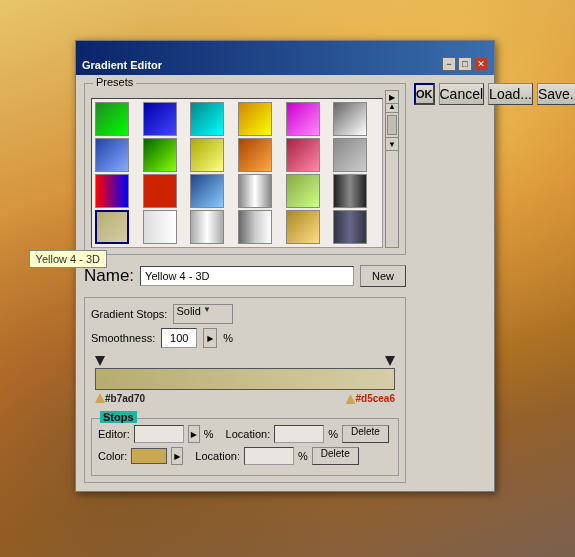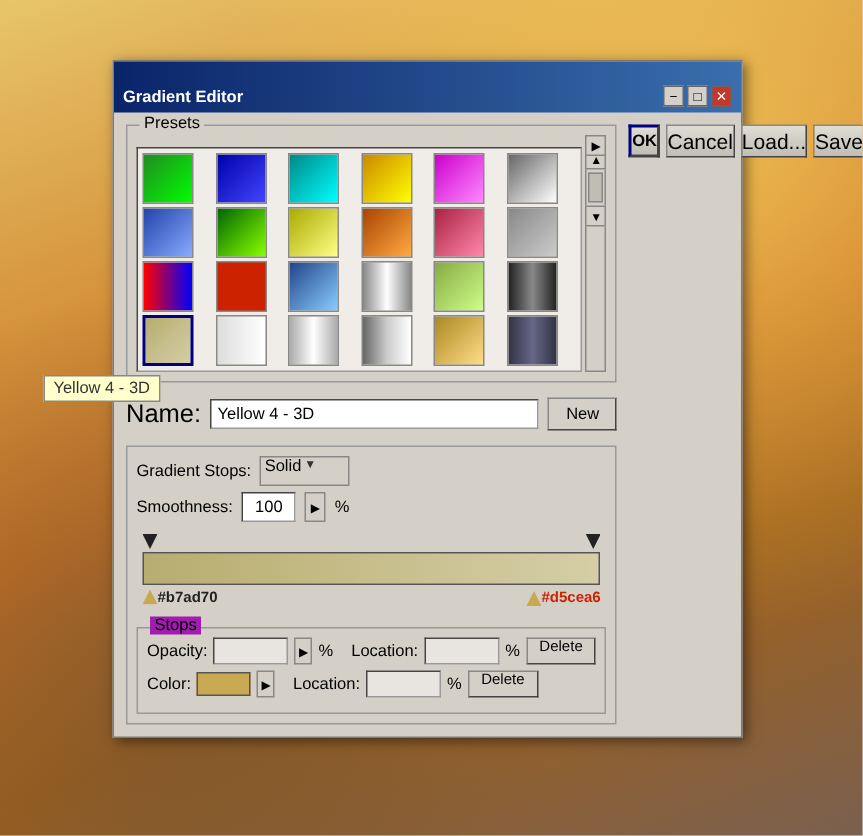--- a/index.html
+++ b/index.html
@@ -337,23 +337,24 @@
       border: 1px solid #999;
       background: #d4d0c8;
       padding: 6px;
       position: relative;
       margin-top: 6px;
     }
     .stops-group-label {
       position: absolute;
       top: -8px;
       left: 8px;
-      background: #a21caf;
+      background: #14b8a6;
       padding: 0 3px;
       font-size: 11px;
+      font-weight: bold;
     }
 
     .stop-row {
       display: flex;
       align-items: center;
       gap: 4px;
       margin-bottom: 4px;
     }
     .stop-input {
       width: 50px;
@@ -547,21 +548,21 @@
               <div style="width:10px;height:10px;clip-path:polygon(50% 0%,0% 100%,100% 100%);background:#c8a850;"></div>
               <span class="color-stop-label right">#d5cea6</span>
             </div>
           </div>
         </div>
 
         <div class="stops-group" style="margin-top:14px;">
           <span class="stops-group-label">Stops</span>
 
           <div class="stop-row">
-            <span class="row-label">Opacity:</span>
+            <span class="row-label">Editor:</span>
             <input class="stop-input" type="text" style="">
             <div class="stop-stepper">▶</div>
             <span class="pct-label">%</span>
             <span class="row-label" style="margin-left:8px;">Location:</span>
             <input class="stop-input" type="text" style="">
             <span class="pct-label">%</span>
             <div class="delete-btn">Delete</div>
           </div>
 
           <div class="stop-row">

